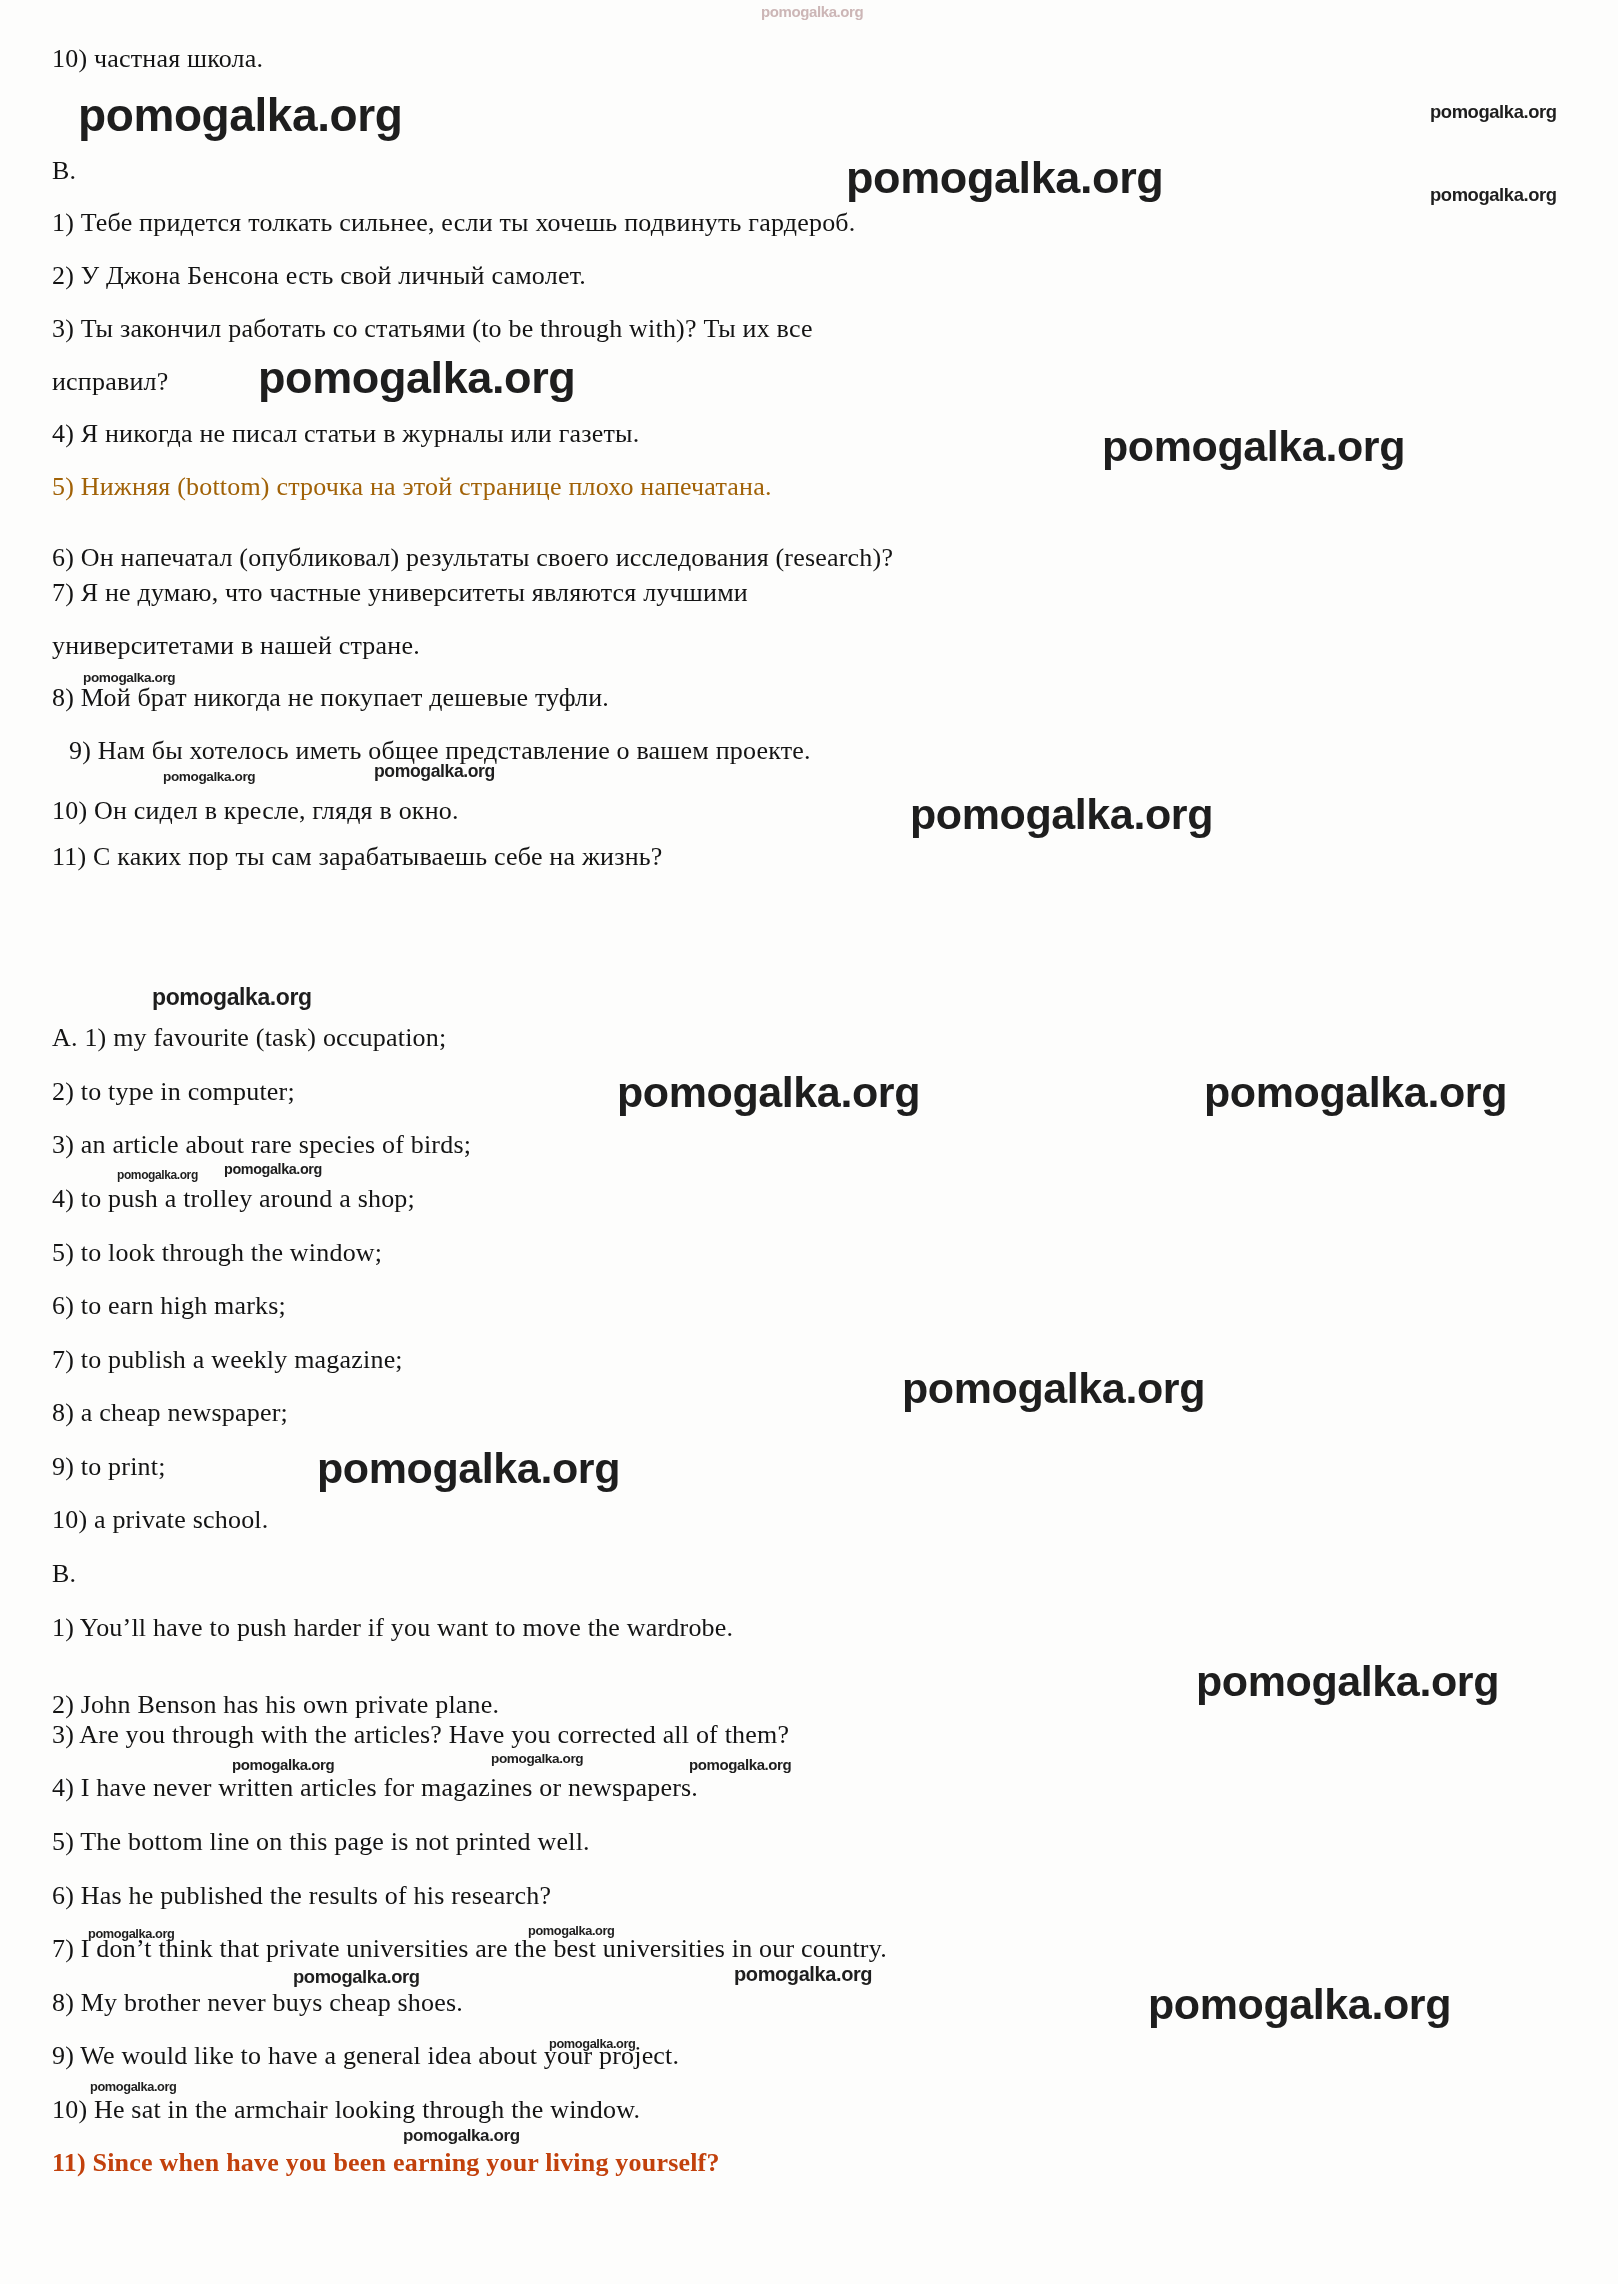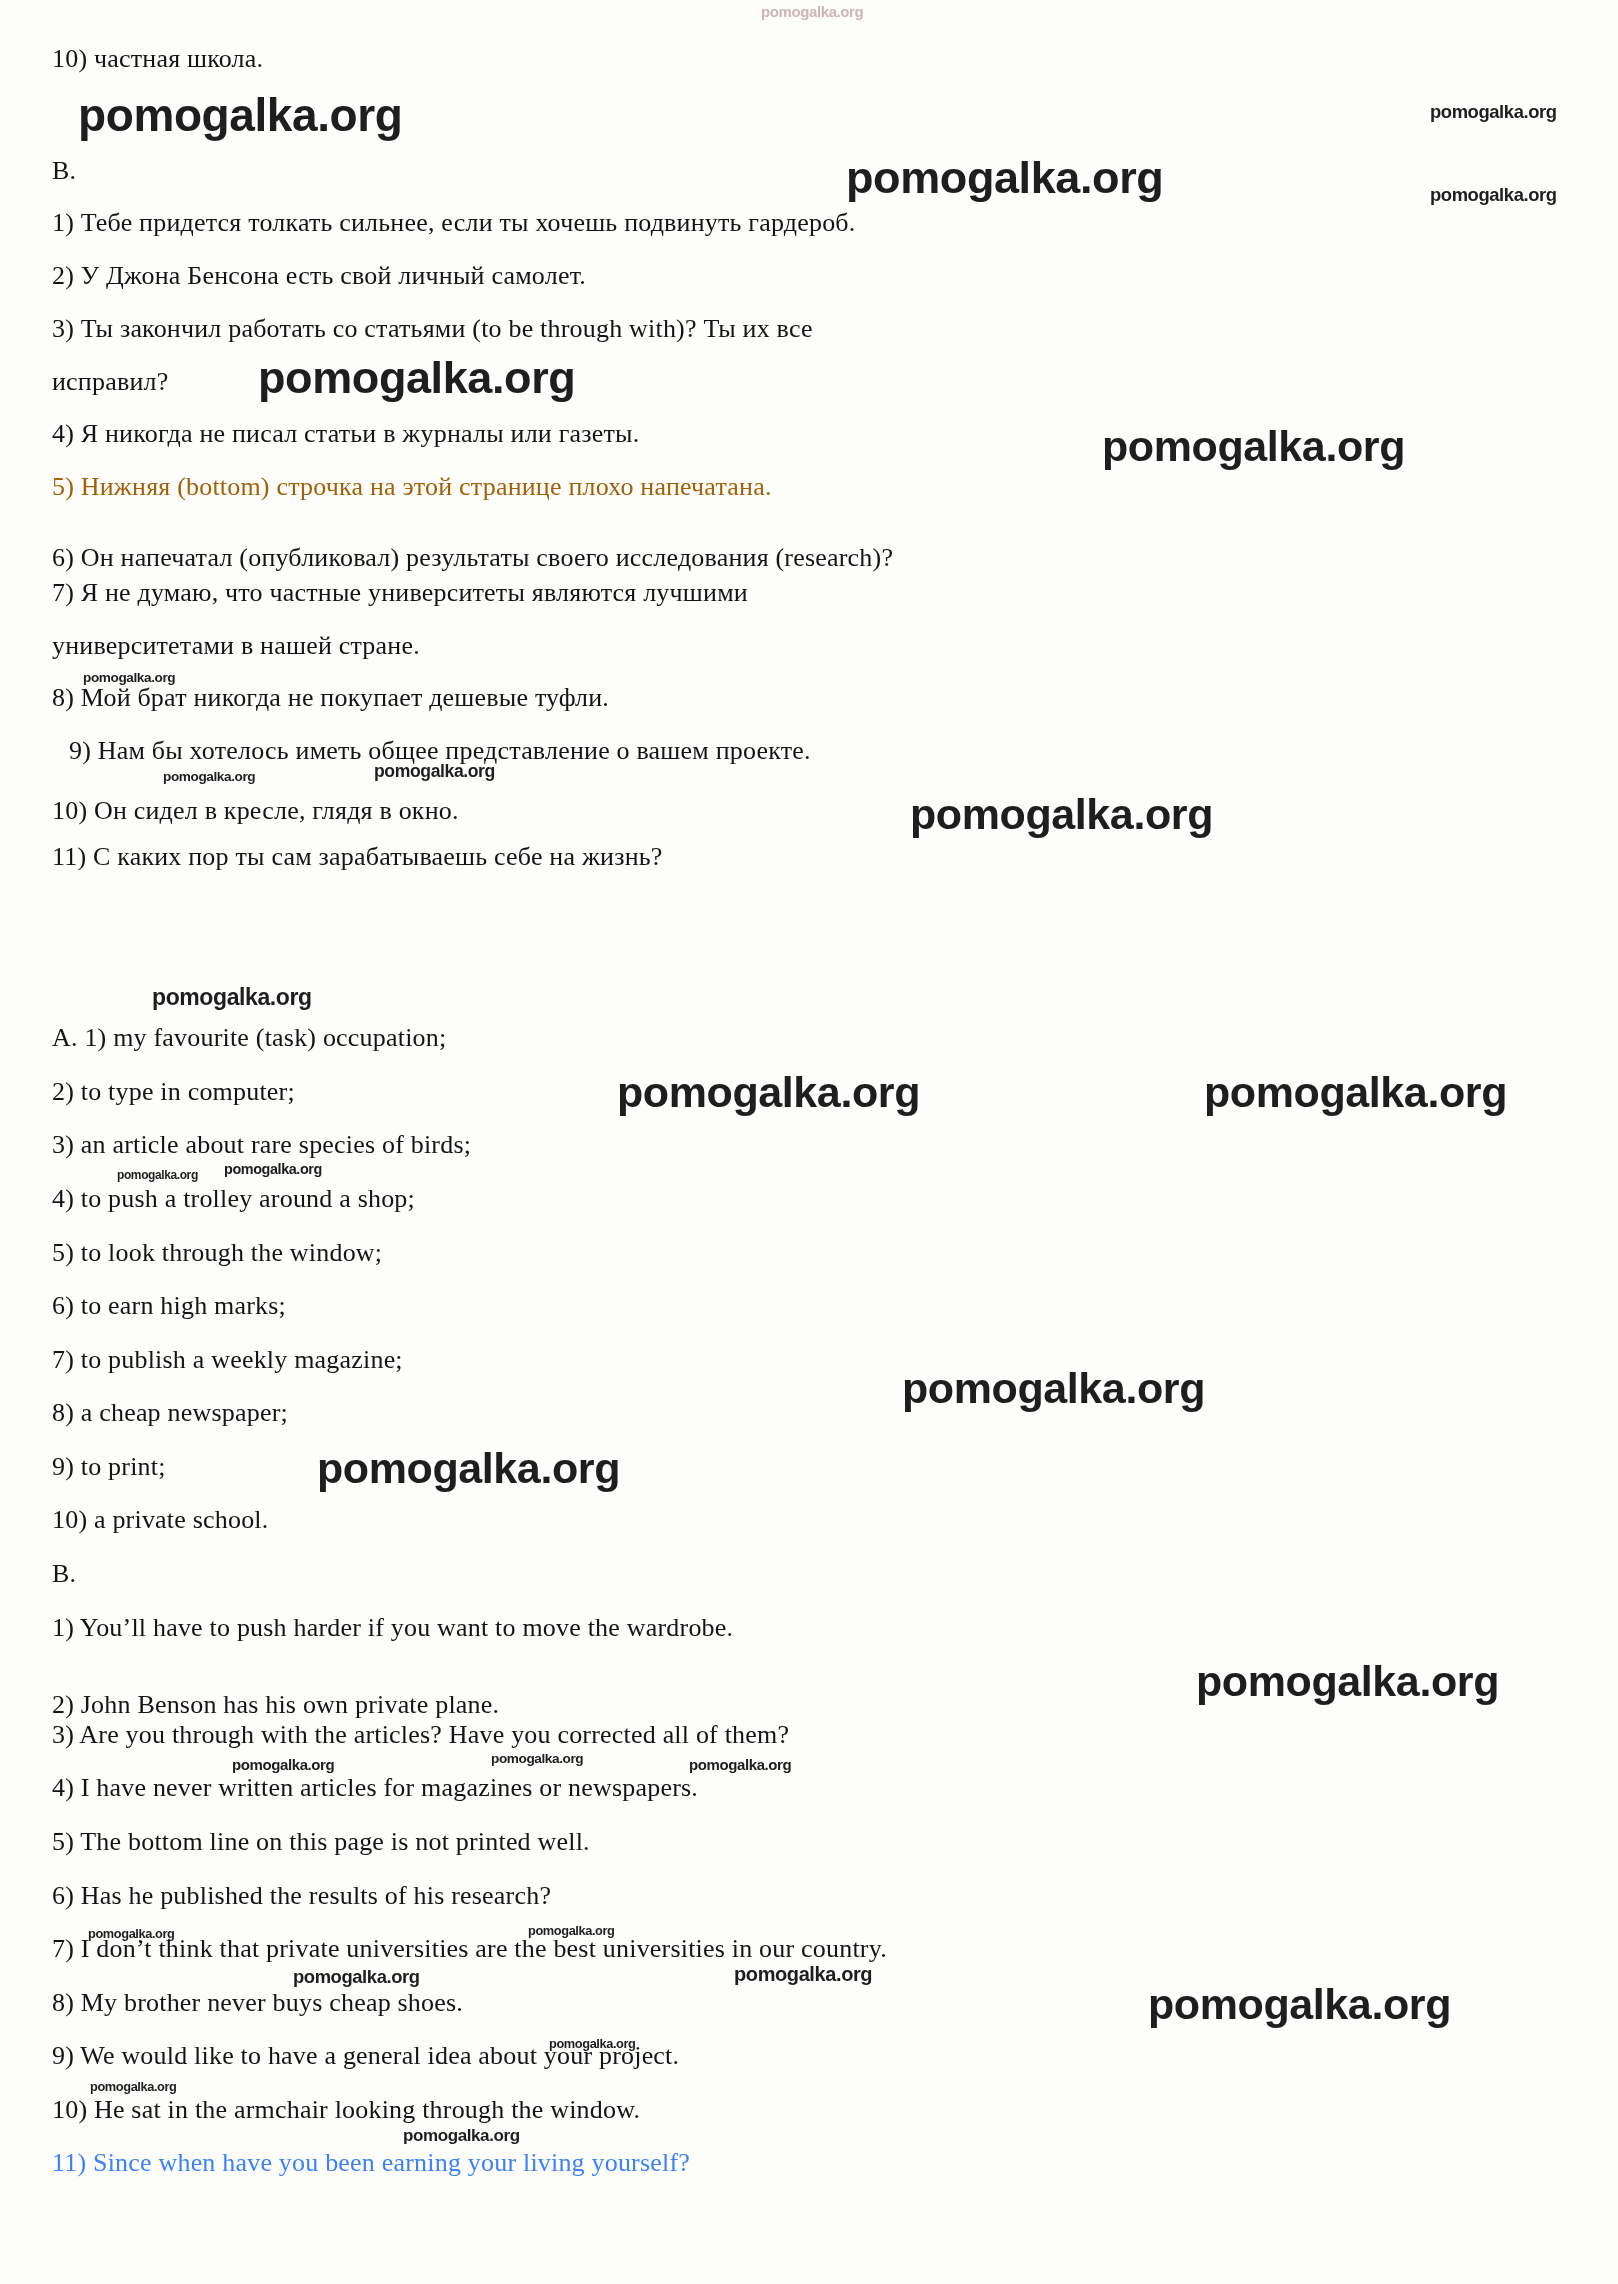--- a/index.html
+++ b/index.html
@@ -63,21 +63,21 @@
       <div class="line" style="left: 52px; top: 1611px; color: rgb(20, 20, 20);">1) You’ll have to push harder if you want to move the wardrobe.</div>
       <div class="line" style="left: 52px; top: 1664px; color: rgb(20, 20, 20); margin-top: 24px;">2) John Benson has his own private plane.</div>
       <div class="line" style="left: 52px; top: 1718px; color: rgb(20, 20, 20);">3) Are you through with the articles? Have you corrected all of them?</div>
       <div class="line" style="left: 52px; top: 1771px; color: rgb(20, 20, 20);">4) I have never written articles for magazines or newspapers.</div>
       <div class="line" style="left: 52px; top: 1825px; color: rgb(20, 20, 20); font-family: Liberation Serif, serif;">5) The bottom line on this page is not printed well.</div>
       <div class="line" style="left: 52px; top: 1879px; color: rgb(20, 20, 20);">6) Has he published the results of his research?</div>
       <div class="line" style="left: 52px; top: 1932px; color: rgb(20, 20, 20);">7) I don’t think that private universities are the best universities in our country.</div>
       <div class="line" style="left: 52px; top: 1986px; color: rgb(20, 20, 20);">8) My brother never buys cheap shoes.</div>
       <div class="line" style="left: 52px; top: 2039px; color: rgb(20, 20, 20);">9) We would like to have a general idea about your project.</div>
       <div class="line" style="left: 52px; top: 2093px; color: rgb(20, 20, 20);">10) He sat in the armchair looking through the window.</div>
-      <div class="line" style="left: 52px; top: 2146px; color: #3b82f6;">11) Since when have you been earning your living yourself?</div>
+      <div class="line" style="left: 52px; top: 2146px; color: #c2410c; font-weight: bold;">11) Since when have you been earning your living yourself?</div>
     </div>
   <div id="watermarks">
       <span class="watermark" style="left: 761px; top: 3.2px; font-size: 15px; color: rgb(204, 182, 182);">pomogalka.org</span>
       <span class="watermark" style="left: 78px; top: 88px; font-size: 46px; color: rgb(30, 30, 30);">pomogalka.org</span>
       <span class="watermark" style="left: 1430px; top: 101px; font-size: 18.4px; color: rgb(30, 30, 30);">pomogalka.org</span>
       <span class="watermark" style="left: 846px; top: 152px; font-size: 45px; color: rgb(30, 30, 30);">pomogalka.org</span>
       <span class="watermark" style="left: 1430px; top: 184px; font-size: 18.4px; color: rgb(30, 30, 30);">pomogalka.org</span>
       <span class="watermark" style="left: 258px; top: 352px; font-size: 45px; color: rgb(30, 30, 30);">pomogalka.org</span>
       <span class="watermark" style="left: 1102px; top: 422px; font-size: 43px; color: rgb(30, 30, 30);">pomogalka.org</span>
       <span class="watermark" style="left: 83px; top: 670px; font-size: 13.6px; color: rgb(30, 30, 30);">pomogalka.org</span>

